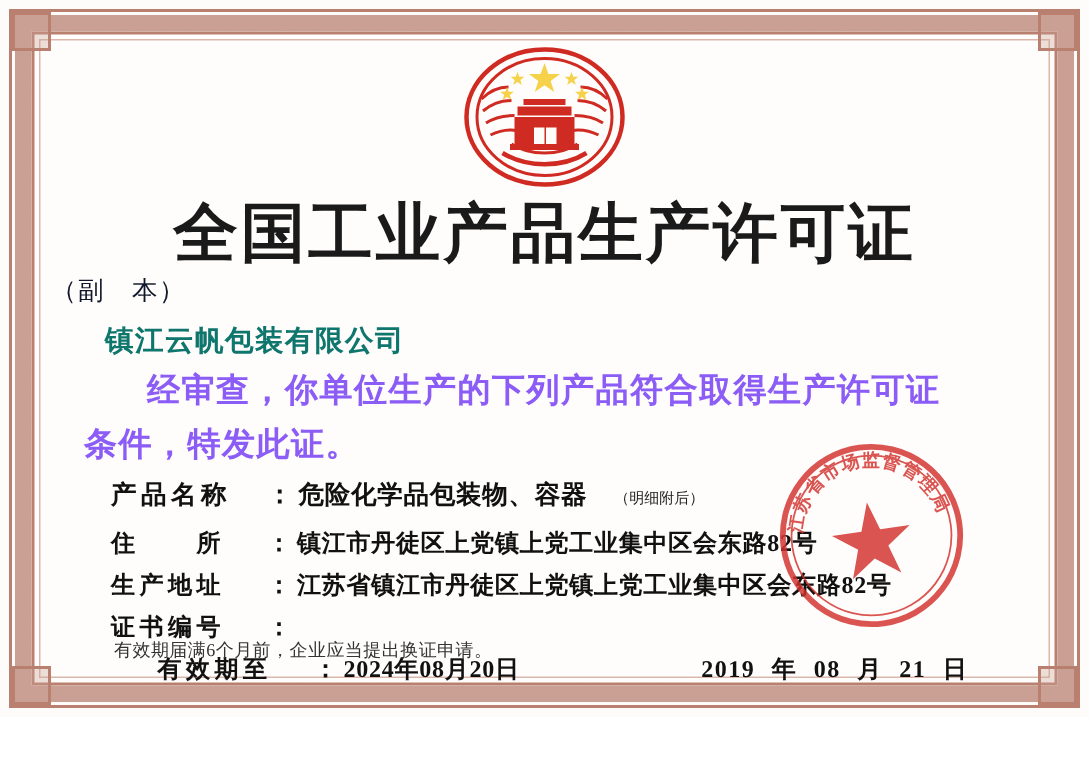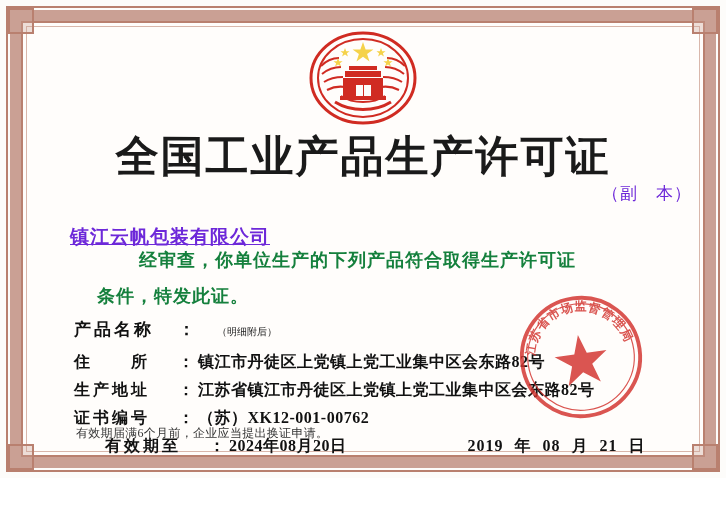--- a/index.html
+++ b/index.html
@@ -117,48 +117,46 @@
     font-weight: bold;
     letter-spacing: 2px;
     color: #1a1a1a;
     font-family: "DejaVu Serif", "Liberation Serif", serif;
   }
   .subtitle {
     position: absolute;
     left: 0;
     right: 0;
     top: 152px;
-    text-align: right;
+    text-align: left;
     font-size: 17px;
-    color: #6d28d9;
+    color: #0f172a;
     letter-spacing: 1px;
   }
 
   
   .company {
     position: absolute;
     left: 36px;
-    top: 194px;
+    top: 184px;
     font-size: 19px;
     font-weight: bold;
-    color: #6d28d9;
-    letter-spacing: 1px;
-    text-decoration: underline;
+    color: #0f766e;
+    letter-spacing: 1px;
   }
   .statement {
     position: absolute;
     left: 22px;
     right: 10px;
     top: 212px;
-    font-size: 18px;
+    font-size: 22px;
     line-height: 36px;
     font-weight: bold;
-    color: #15803d;
-    letter-spacing: 1px;
-    margin-left: 41px;
+    color: #8b5cf6;
+    letter-spacing: 1px;
   }
   .statement .indent {
     display: inline-block;
     width: 42px;
   }
 
   
   .fields {
     position: absolute;
     left: 40px;
@@ -304,39 +302,39 @@
     <div class="statement">
       <span class="indent"></span><span>经审查，你单位生产的下列产品符合取得生产许可证</span><br>
       <span>条件，特发此证。</span>
     </div>
 
     <div class="fields">
 
       <div class="field-row big">
         <span class="field-label">产品名称</span>
         <span class="field-colon">：</span>
+        <span class="field-value">危险化学品包装物、容器</span>
         <span class="field-note">（明细附后）</span>
       </div>
 
       <div class="field-row">
         <span class="field-label">住　　所</span>
         <span class="field-colon">：</span>
         <span class="field-value">镇江市丹徒区上党镇上党工业集中区会东路82号</span>
       </div>
 
       <div class="field-row">
         <span class="field-label">生产地址</span>
         <span class="field-colon">：</span>
         <span class="field-value">江苏省镇江市丹徒区上党镇上党工业集中区会东路82号</span>
       </div>
 
       <div class="field-row">
         <span class="field-label">证书编号</span>
         <span class="field-colon">：</span>
-        <span class="field-value">（苏）XK12-001-00762</span>
       </div>
 
       <div class="field-row date-row">
         <span class="field-label">有效期至</span>
         <span class="field-colon">：</span>
         <span class="field-value">2024年08月20日</span>
         <span class="issue-date">
           <span>2019</span>
           <span>年</span>
           <span>08</span>

